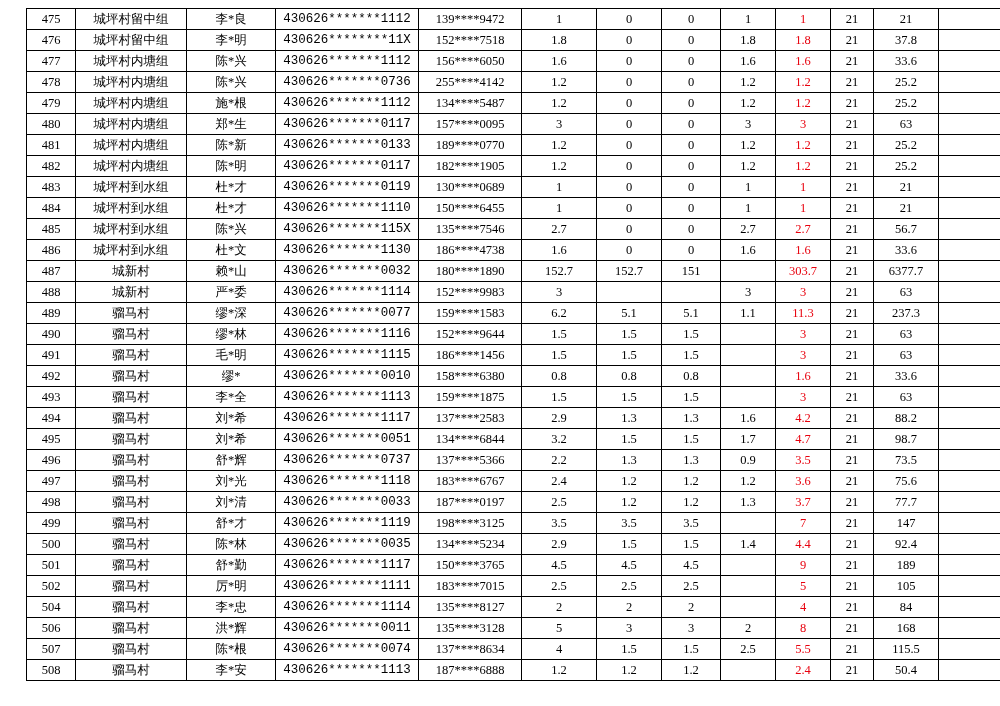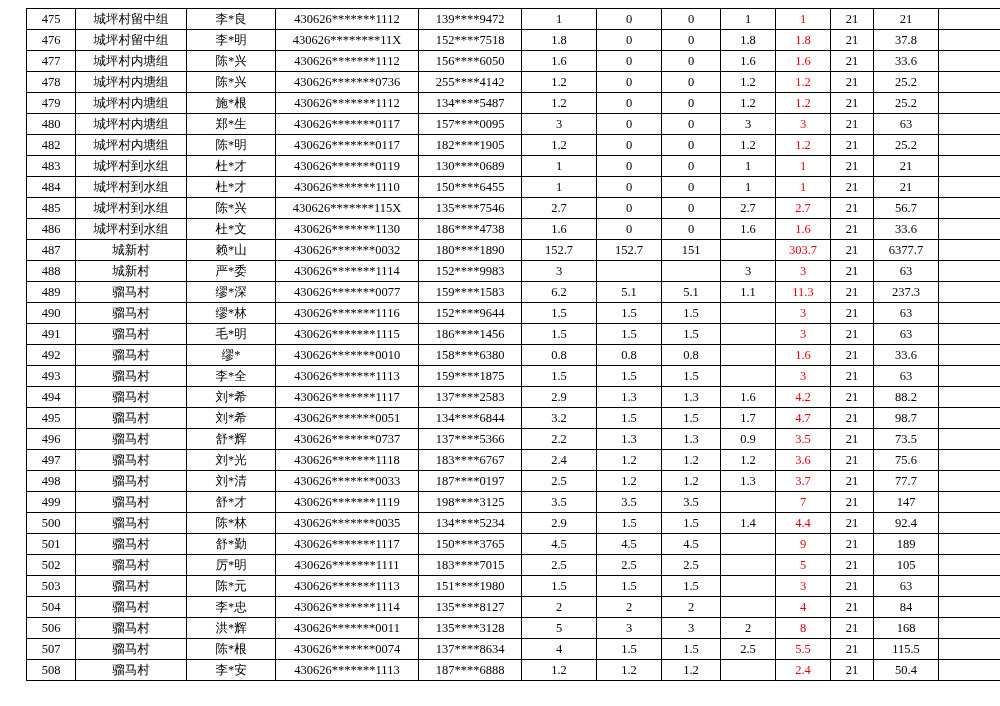--- a/index.html
+++ b/index.html
@@ -34,21 +34,21 @@
     font-size: 12.5px;
     text-align: center;
     vertical-align: middle;
     padding: 0 1px;
     overflow: hidden;
     white-space: nowrap;
   }
   td.c-seq      { width: 46px; }
   td.c-village  { width: 108px; letter-spacing: 0px; }
   td.c-name     { width: 86px; }
-  td.c-id       { width: 140px; font-family: Liberation Serif, serif; font-size: 12.5px; }
+  td.c-id       { width: 140px; font-family: Liberation Mono, monospace; font-size: 12.5px; }
   td.c-phone    { width: 100px; }
   td.c-a        { width: 72px; }
   td.c-b        { width: 62px; }
   td.c-c        { width: 56px; }
   td.c-d        { width: 52px; }
   td.c-e        { width: 52px; color: #e8000d; }
   td.c-f        { width: 40px; }
   td.c-g        { width: 62px; }
   td.c-h        { width: 60px; }
 </style>
@@ -142,20 +142,35 @@
           <td class="c-a">3</td>
           <td class="c-b">0</td>
           <td class="c-c">0</td>
           <td class="c-d">3</td>
           <td class="c-e">3</td>
           <td class="c-f">21</td>
           <td class="c-g">63</td>
           <td class="c-h"></td>
         </tr>
         <tr>
+          <td class="c-seq">481</td>
+          <td class="c-village">城坪村内塘组</td>
+          <td class="c-name">陈*新</td>
+          <td class="c-id">430626*******0133</td>
+          <td class="c-phone">189****0770</td>
+          <td class="c-a">1.2</td>
+          <td class="c-b">0</td>
+          <td class="c-c">0</td>
+          <td class="c-d">1.2</td>
+          <td class="c-e">1.2</td>
+          <td class="c-f">21</td>
+          <td class="c-g">25.2</td>
+          <td class="c-h"></td>
+        </tr>
+        <tr>
           <td class="c-seq">482</td>
           <td class="c-village">城坪村内塘组</td>
           <td class="c-name">陈*明</td>
           <td class="c-id">430626*******0117</td>
           <td class="c-phone">182****1905</td>
           <td class="c-a">1.2</td>
           <td class="c-b">0</td>
           <td class="c-c">0</td>
           <td class="c-d">1.2</td>
           <td class="c-e">1.2</td>
@@ -457,35 +472,20 @@
           <td class="c-a">2.5</td>
           <td class="c-b">2.5</td>
           <td class="c-c">2.5</td>
           <td class="c-d"></td>
           <td class="c-e">5</td>
           <td class="c-f">21</td>
           <td class="c-g">105</td>
           <td class="c-h"></td>
         </tr>
         <tr>
-          <td class="c-seq">503</td>
-          <td class="c-village">骝马村</td>
-          <td class="c-name">陈*元</td>
-          <td class="c-id">430626*******1113</td>
-          <td class="c-phone">151****1980</td>
-          <td class="c-a">1.5</td>
-          <td class="c-b">1.5</td>
-          <td class="c-c">1.5</td>
-          <td class="c-d"></td>
-          <td class="c-e">3</td>
-          <td class="c-f">21</td>
-          <td class="c-g">63</td>
-          <td class="c-h"></td>
-        </tr>
-        <tr>
           <td class="c-seq">504</td>
           <td class="c-village">骝马村</td>
           <td class="c-name">李*忠</td>
           <td class="c-id">430626*******1114</td>
           <td class="c-phone">135****8127</td>
           <td class="c-a">2</td>
           <td class="c-b">2</td>
           <td class="c-c">2</td>
           <td class="c-d"></td>
           <td class="c-e">4</td>

